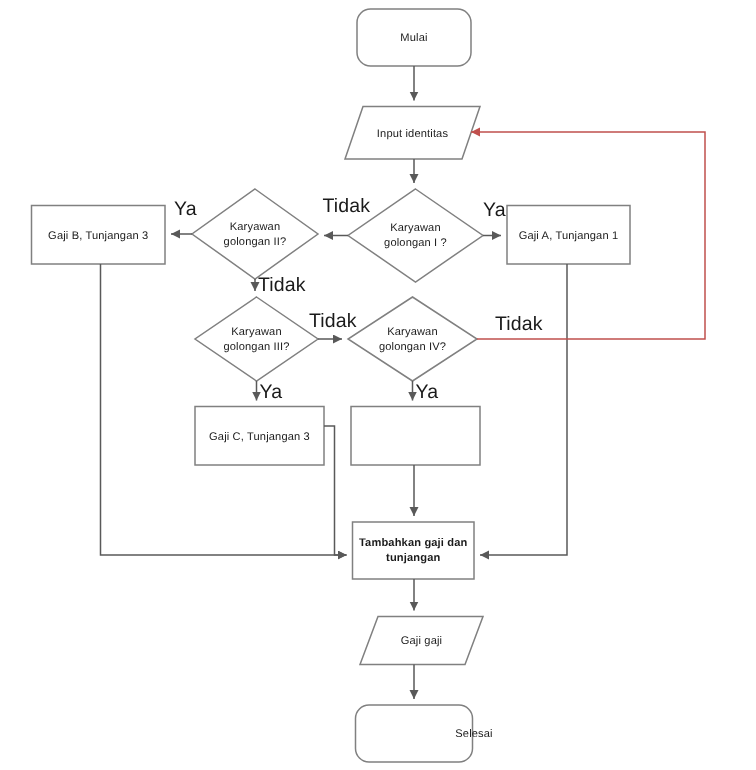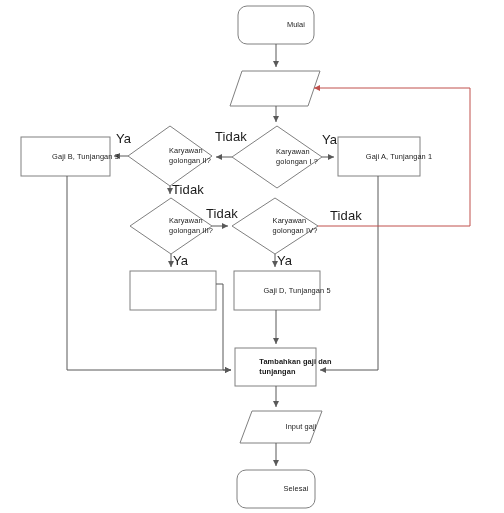--- a/index.html
+++ b/index.html
@@ -25,27 +25,27 @@
     top: 0;
     left: 0;
     width: 504px;
     height: 513px;
   }
   .node-label {
     position: absolute;
     display: flex;
     align-items: center;
     justify-content: center;
+    text-align: center;
     font-size: 7.4px;
     line-height: 1.35;
     color: #1a1a1a;
     letter-spacing: 0.1px;
     pointer-events: none;
     white-space: pre-line;
-    margin-left: 20px;
   }
   .edge-label {
     position: absolute;
     font-size: 13px;
     color: #1a1a1a;
     letter-spacing: 0.1px;
     white-space: nowrap;
     pointer-events: none;
   }
 </style>
@@ -118,46 +118,47 @@
 
     <line x1="276" y1="386" x2="276" y2="407" stroke="#595959" stroke-width="1" marker-end="url(#arrow-gray)"></line>
 
     <line x1="276" y1="443" x2="276" y2="466" stroke="#595959" stroke-width="1" marker-end="url(#arrow-gray)"></line>
 
     <polyline points="318,226 470,226 470,88 314,88" fill="none" stroke="#c0504d" stroke-width="1" marker-end="url(#arrow-red)"></polyline>
   </svg>
 
   <div class="node-label" style="left:238px; top:6px;  width:76px;  height:38px;">Mulai</div>
 
+  <div class="node-label" style="left:234px; top:71px; width:82px;  height:35px;">Input identitas</div>
 
   <div class="node-label" style="left:240px; top:138px; width:74px; height:38px;">Karyawan
 golongan I ?</div>
 
   <div class="node-label" style="left:134px; top:137px; width:72px; height:38px;">Karyawan
 golongan II?</div>
 
   <div class="node-label" style="left:133px; top:207px; width:76px; height:38px;">Karyawan
 golongan III?</div>
 
   <div class="node-label" style="left:237px; top:207px; width:76px; height:38px;">Karyawan
 golongan IV?</div>
 
   <div class="node-label" style="left:338px; top:137px; width:82px; height:39px;">Gaji A, Tunjangan 1</div>
 
   <div class="node-label" style="left:21px;  top:137px; width:89px; height:39px;">Gaji B, Tunjangan 3</div>
 
+  <div class="node-label" style="left:130px; top:271px; width:86px; height:39px;">Gaji C, Tunjangan 3</div>
 
-  <div class="node-label" style="left:234px; top:271px; width:86px; height:39px;">Gaji D, Tunjangan 5</div>
 
   <div class="node-label" style="left:235px; top:348px; width:81px; height:38px;font-weight:bold;">Tambahkan gaji dan
 tunjangan</div>
 
-  <div class="node-label" style="left:241px; top:411px; width:80px; height:32px;">Input gaji</div>
+  <div class="node-label" style="left:241px; top:411px; width:80px; height:32px;">Gaji gaji</div>
 
-  <div class="node-label" style="left:237px; top:470px; width:78px; height:38px;">Selesai</div>
+  <div class="node-label" style="left:237px; top:470px; width:78px; height:38px;padding-left:40px;">Selesai</div>
 
   <div class="edge-label" style="left:215px; top:129px;">Tidak</div>
 
   <div class="edge-label" style="left:322px; top:132px;">Ya</div>
 
   <div class="edge-label" style="left:116px; top:131px;">Ya</div>
 
   <div class="edge-label" style="left:172px; top:182px;">Tidak</div>
 
   <div class="edge-label" style="left:206px; top:206px;">Tidak</div>

